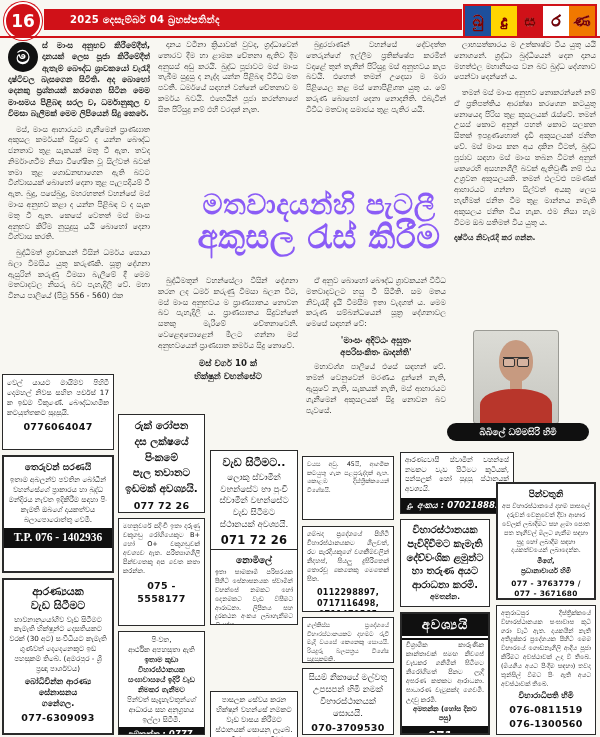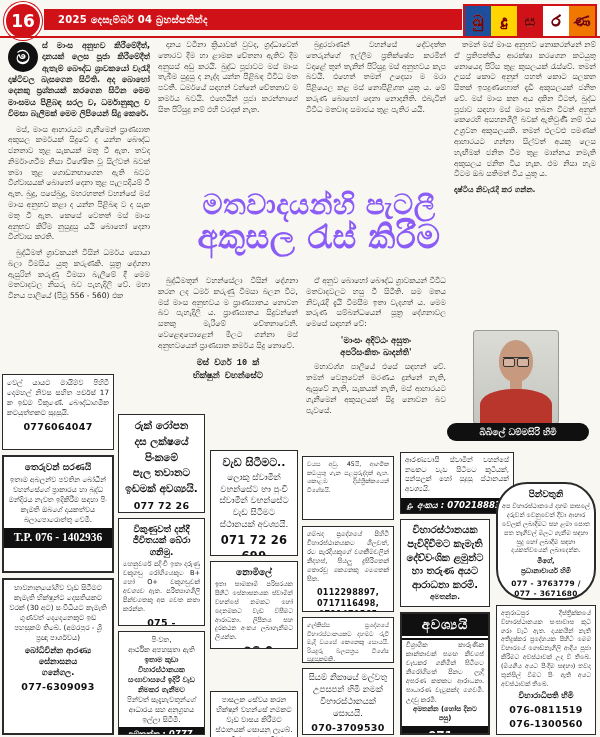--- a/index.html
+++ b/index.html
@@ -4,21 +4,21 @@
 <style>
   html,body{margin:0;padding:0;}
   body{font-family:"DejaVu Sans","Liberation Sans",sans-serif;background:#e9e7e0;}
   #page{position:relative;width:600px;height:737px;background:#f8f7f2;overflow:hidden;}
 
   
   .pagenum{position:absolute;left:4px;top:2px;width:34px;height:34px;border-radius:50%;
     background:#d01118;border:2px solid #fff;box-shadow:0 0 0 1px #d01118;
     color:#fff;font-weight:bold;font-size:17px;display:flex;align-items:center;justify-content:center;}
   .datebar{position:absolute;left:44px;top:9px;width:418px;height:21px;background:#d01118;
-    display:flex;align-items:center;padding-left:14px;box-sizing:border-box;}
+    display:flex;align-items:center;padding-left:26px;box-sizing:border-box;}
   .datebar span{color:#fff;font-size:10px;font-weight:bold;letter-spacing:.3px;}
   .masthead{position:absolute;right:3px;top:4px;height:30px;display:flex;border:2px solid #d01118;background:#fff;}
   .masthead .tile{width:26px;height:30px;display:flex;align-items:center;justify-content:center;
     font-weight:bold;font-size:15px;-webkit-text-stroke:.5px #7a0000;}
   .t1{background:#1d4f9c;color:#fff;} .t2{background:#ffd400;color:#d01118;}
   .t3{background:#d01118;color:#fff;} .t4{background:#fff;color:#1d4f9c;}
   .t5{background:#f07800;color:#fff;}
   .rule{position:absolute;left:0;top:36px;width:600px;height:2px;background:#d01118;}
 
   
@@ -94,36 +94,37 @@
     <p>දානය වටිනා ක්‍රියාවක් වුවද, ශ්‍රද්ධාවෙන් තොරව දීම හා ළාමක චේතනා ඇතිව දීම අනුසස් අඩු කරයි. බුද්ධ පූජාවට මස් මාංස තැබීම සුදුසු ද නැද්ද යන්න පිළිබඳ විවිධ මත පවතී. ධර්මයේ සඳහන් වන්නේ චේතනාව ම කර්මය බවයි. එහෙයින් පූජා කරන්නාගේ සිත පිරිසුදු නම් එහි වරදක් නැත.</p>
   </div>
 
   <div class="headline">
     <div class="h1">මතවාදයන්හි පැටලී</div>
     <div class="h2">අකුසල රැස් කිරීම</div>
   </div>
 
   <div class="col" style="left:158px;top:276px;width:140px;height:122px;">
     <p>බුද්ධිමතුන් වහන්සේලා විසින් දේශනා කරන ලද ධර්ම කරුණු විමසා බලන විට, මස් මාංස අනුභවය ම ප්‍රාණඝාතය නොවන බව පැහැදිලි ය. ප්‍රාණඝාතය සිදුවන්නේ සතකු මැරීමේ චේතනාවෙනි. වෙළෙඳපොළෙන් මිලට ගන්නා මස් අනුභවයෙන් ප්‍රාණඝාත කර්මය සිදු නොවේ.</p>
-    <div class="endbold" style="white-space:pre-line;font-family:Liberation Mono, monospace;">මස් වර්ග 10 ක්
+    <div class="endbold" style="white-space:pre-line;">මස් වර්ග 10 ක්
 භික්ෂුන් වහන්සේට</div>
   </div>
 
   <div class="col" style="left:306px;top:40px;width:140px;height:148px;">
     <p>බුදුරජාණන් වහන්සේ දේවදත්ත තෙරුන්ගේ ඉල්ලීම ප්‍රතික්ෂේප කරමින් වදාළේ තුන් තැනින් පිරිසුදු මස් අනුභවය කැප බවයි. එහෙත් තමන් උදෙසා ම මරා පිළියෙල කළ මස් නොපිළිගත යුතු ය. මේ කරුණ බොහෝ දෙනා නොදනිති. එබැවින් විවිධ මතවාද සමාජය තුළ පැතිර යයි.</p>
   </div>
 
   <div class="col" style="left:306px;top:276px;width:140px;height:170px;">
     <p>ඒ අනුව බොහෝ බෞද්ධ ශ්‍රාවකයන් විවිධ මතවාදවලට හසු වී සිටිති. සම මතය නිවැරැදි දැයි විමසීම ඉතා වැදගත් ය. මෙම කරුණ සම්බන්ධයෙන් සූත්‍ර දේශනාවල මෙසේ සඳහන් වේ:</p>
     <div class="quote" style="white-space:pre-line;">'මාංසං අදිට්ඨං අසුතං
 අපරිසංකිතං ඛාදන්ති'</div>
     <p>මහාවග්ග පාලියේ එසේ සඳහන් වේ. තමන් වෙනුවෙන් මරණය දුන්නේ නැති, ඇසුවේ නැති, සැකයක් නැති, මස් ආහාරයට ගැනීමෙන් අකුසලයක් සිදු නොවන බව පැවසේ.</p>
   </div>
 
   <div class="col" style="left:454px;top:40px;width:142px;height:288px;">
+    <p>ලාභසත්කාරය ම උත්කෘෂ්ට විය යුතු යයි නොගනේ. ශ්‍රද්ධා බුද්ධියෙන් දෙන දානය මහත්ඵල මහානිසංස වන බව බුද්ධ දේශනාව පෙන්වා දෙන්නේ ය.</p>
     <p>තමන් මස් මාංස අනුභව නොකරන්නේ නම් ඒ ප්‍රතිපත්තිය ආරක්ෂා කරගෙන කටයුතු නොයෙදා පිරිස තුළ කුසලයක් රැස්වේ. තමන් උසස් කොට අනුන් පහත් කොට සලකන සිතක් ඉපදුණහොත් දැඩි අකුසලයක් ජනිත වේ. මස් මාංස කන අය දකින විටත්, බුද්ධ පූජාව සඳහා මස් මාංස තබන විටත් අනුන් කෙරෙහි අසහනශීලී බවක් ඇතිවුණි නම් එය උග්‍රවන අකුසලයකි. තමන් එලවළු පමණක් ආහාරයට ගන්නා සිල්වත් අයකු ලෙස හැඟීමක් ජනිත වීම තුළ මාන්නය නමැති අකුසලය ජනිත විය හැක. එම නිසා හැම විටම ඔබ සතිමත් විය යුතු ය.</p>
     <p style="text-indent:0;font-weight:bold;">දෘෂ්ටිය නිවැරැදි කර ගන්න.</p>
   </div>
 
   <div class="photo">
     <div class="head"></div>
     <div class="glasses"></div>
     <div class="neck"></div>
     <div class="robe"></div>
   </div>
@@ -136,58 +137,58 @@
     <div class="ad-phone sm">0776064047</div>
   </div>
 
   <div class="adbox thick" style="left:2px;top:455px;width:112px;height:118px;">
     <div class="ad-title md">තෙරුවන් සරණයි</div>
     <div class="ad-body ctr">ඉතාම අබලන්ව පවතින බෝධීන් වහන්සේගේ ප්‍රාකාරය හා බුද්ධ මන්දිරය නැවත ඉදිකිරීම සඳහා පිං කැමති ඔබගේ දායකත්වය බලාපොරොත්තු වෙමි.</div>
     <div class="inv serif">T.P. 076 - 1402936</div>
   </div>
 
   <div class="adbox thick" style="left:2px;top:578px;width:112px;height:157px;">
+    <div class="ad-title" style="white-space:pre-line;">ආරණ්‍යයක
+වැඩ සිටීමට</div>
     <div class="ad-body ctr">භාවනානුයෝගීව වැඩ සිටීමට කැමැති භික්ෂූන්ට දෙසතියකට වරක් (30 අට) සංවිධියට කැමැති ගුණවත් දෙදෙනෙකුට ඉඩ පහසුකම් තිබේ. (අමරපුර - ශ්‍රී ප්‍රඥා පාර්ශවය)</div>
     <div class="sig" style="white-space:pre-line;">බෝධිවින්න ආරණ්‍ය
 සේනාසනය
 ගනේගල.</div>
     <div class="ad-phone sm">077-6309093</div>
   </div>
 
   <div class="adbox" style="left:118px;top:414px;width:87px;height:99px;">
     <div class="biglines">රුක් රෝපන
 දස ලක්ෂයේ
 පිංකමේ
 පැල තවානට
 ඉඩමක් අවශ්‍යයි.</div>
     <div class="ad-phone sm">077 72 26 699</div>
   </div>
 
   <div class="adbox" style="left:118px;top:518px;width:87px;height:108px;">
-    <div class="ad-title md" style="white-space:pre-line;">විකුණුවත් දන්දී
-ජීවිතයක් බේරා ගනිමු.</div>
     <div class="ad-body" style="font-size:6.6px;">මහනුවරේ පදිංචි ඉතා දරුණු වකුගඩු රෝගියෙකුට B+ හෝ O+ වකුගඩුවක් අවශ්‍යව ඇත. පරිත්‍යාගශීලී පින්වතෙකු අප වෙත කතා කරන්න.</div>
     <div class="ad-phone sm">075 - 5558177</div>
   </div>
 
   <div class="adbox" style="left:118px;top:631px;width:87px;height:104px;">
     <div class="ad-body ctr">පිංවත,</div>
     <div class="ad-body ctr">ආර්ථික අපහසුතා ඇති</div>
     <div class="ad-body ctr" style="font-weight:bold;">ඉතාම කුඩා විහාරස්ථානයක සංඝාවාසයේ ඉදිරි වැඩ නිමකර ගැනීමට</div>
     <div class="ad-body ctr">පින්වත් සැදැහැවතුන්ගේ ආධාරය සහ අනුග්‍රහය ඉල්ලා සිටිමි.</div>
     <div class="inv ital">අමතන්න : 0777-219155</div>
   </div>
 
   <div class="adbox" style="left:210px;top:450px;width:88px;height:106px;">
     <div class="ad-title">වැඩ සිටීමට..</div>
     <div class="ad-body ctr lg">ලොකු ස්වාමීන් වහන්සේට හා පුංචි ස්වාමීන් වහන්සේට වැඩ සිටීමට ස්ථානයක් අවශ්‍යයි.</div>
     <div class="ad-phone">071 72 26 699</div>
   </div>
 
-  <div class="adbox" style="left:210px;top:561px;width:88px;height:88px;">
+  <div class="adbox" style="left:210px;top:549px;width:88px;height:76px;">
     <div class="ad-title md">නොමිලේ</div>
     <div class="ad-body" style="font-size:6.4px;">ඉතා සාමකාමී පරිසරයක පිහිටි සේනාසනයක ස්වාමීන් වහන්සේ නමකට හෝ දෙනමකට වැඩ විසීමට ආරාධනා. ලිපිනය සහ දුරකථන අංකය ලබාගැනීමට ලියන්න.</div>
     <div class="sig" style="font-size:13px;">ලුම්බිණි සේනාසනය,</div>
 
   </div>
 
   <div class="adbox" style="left:210px;top:691px;width:88px;height:81px;">
     <div class="ad-body ctr">පාසලක සේවය කරන භික්ෂුන් වහන්සේ නමකට වැඩ වාසය කිරීමට ස්ථානයක් සොයනු ලැබේ. අලුතින් ගොඩනැගීමටද හැක. ගාල්ල අවටත් වටන්නේය.</div>
     <div class="ad-phone" style="font-size:8px;">0773247396 / 0740505032</div>
   </div>
@@ -226,21 +227,21 @@
 077 5902255</div>
   </div>
 
   <div class="adbox thick" style="left:400px;top:612px;width:90px;height:123px;">
     <div class="inv top">අවශ්‍යයි</div>
     <div class="ad-body" style="font-size:6.6px;">විශ්‍රාමික කාරුණික කාන්තාවක් සමඟ නිවසේ වැඩකර ගනිමින් සිටීමට නිරෝගිමත් පිනට ලැදි අසරණ කතකට ආරාධනා. සාධාරණ වැටුපක්ද ගෙවමි. උදවු කරමි.</div>
     <div class="ad-body ctr" style="font-weight:bold;font-size:6.8px;">අමතන්න (හෝස දිනට පසු)</div>
     <div class="inv" style="font-size:12px;">071 - 5112619</div>
   </div>
 
-  <div class="adbox thick" style="left:496px;top:482px;width:100px;height:118px;border-radius:31px;">
+  <div class="adbox thick" style="left:496px;top:482px;width:100px;height:118px;">
     <div class="ad-title md">පින්වතුනි</div>
     <div class="ad-body ctr" style="font-size:6.4px;">අප විහාරස්ථානයේ දහම් පාසලේ දරුවන් වෙනුවෙන් දිවා ආහාර වේලක් ලබාදීමට සහ ළමා පොත පත තෑගිවල් මිලට ගැනීම සඳහා සුදු හෝ ලබාදීම සඳහා දායකත්වයෙන් ලබාදෙන්න.</div>
     <div class="sig" style="white-space:pre-line;font-size:7px;">මීගේ,
 ප්‍රධානාචාර්ය හිමි</div>
     <div class="ad-phone" style="font-size:7.4px;">077 - 3763779 / 077 - 3671680</div>
   </div>
 
   <div class="adbox" style="left:496px;top:605px;width:100px;height:130px;">
     <div class="ad-body" style="font-size:6.4px;">අනුරාධපුර දිස්ත්‍රික්කයේ විහාරස්ථානයක සංඝාවාස කුටි ගරා වැටී ඇත. දායකයින් නැති අතිදුෂ්කර ප්‍රදේශයක පිහිටි මෙම විහාරයේ ගොඩනැගිලි ආදිය පූජා කිරීමට අවස්ථාවක් උදා වී තිබේ. (මියගිය අයට පිංදීම සඳහා) තවද තුන්සිල් වීමට පිං ඇති අයට අවස්ථාවක් තිබේ.</div>
     <div class="sig">විහාරාධිපති හිමි</div>

